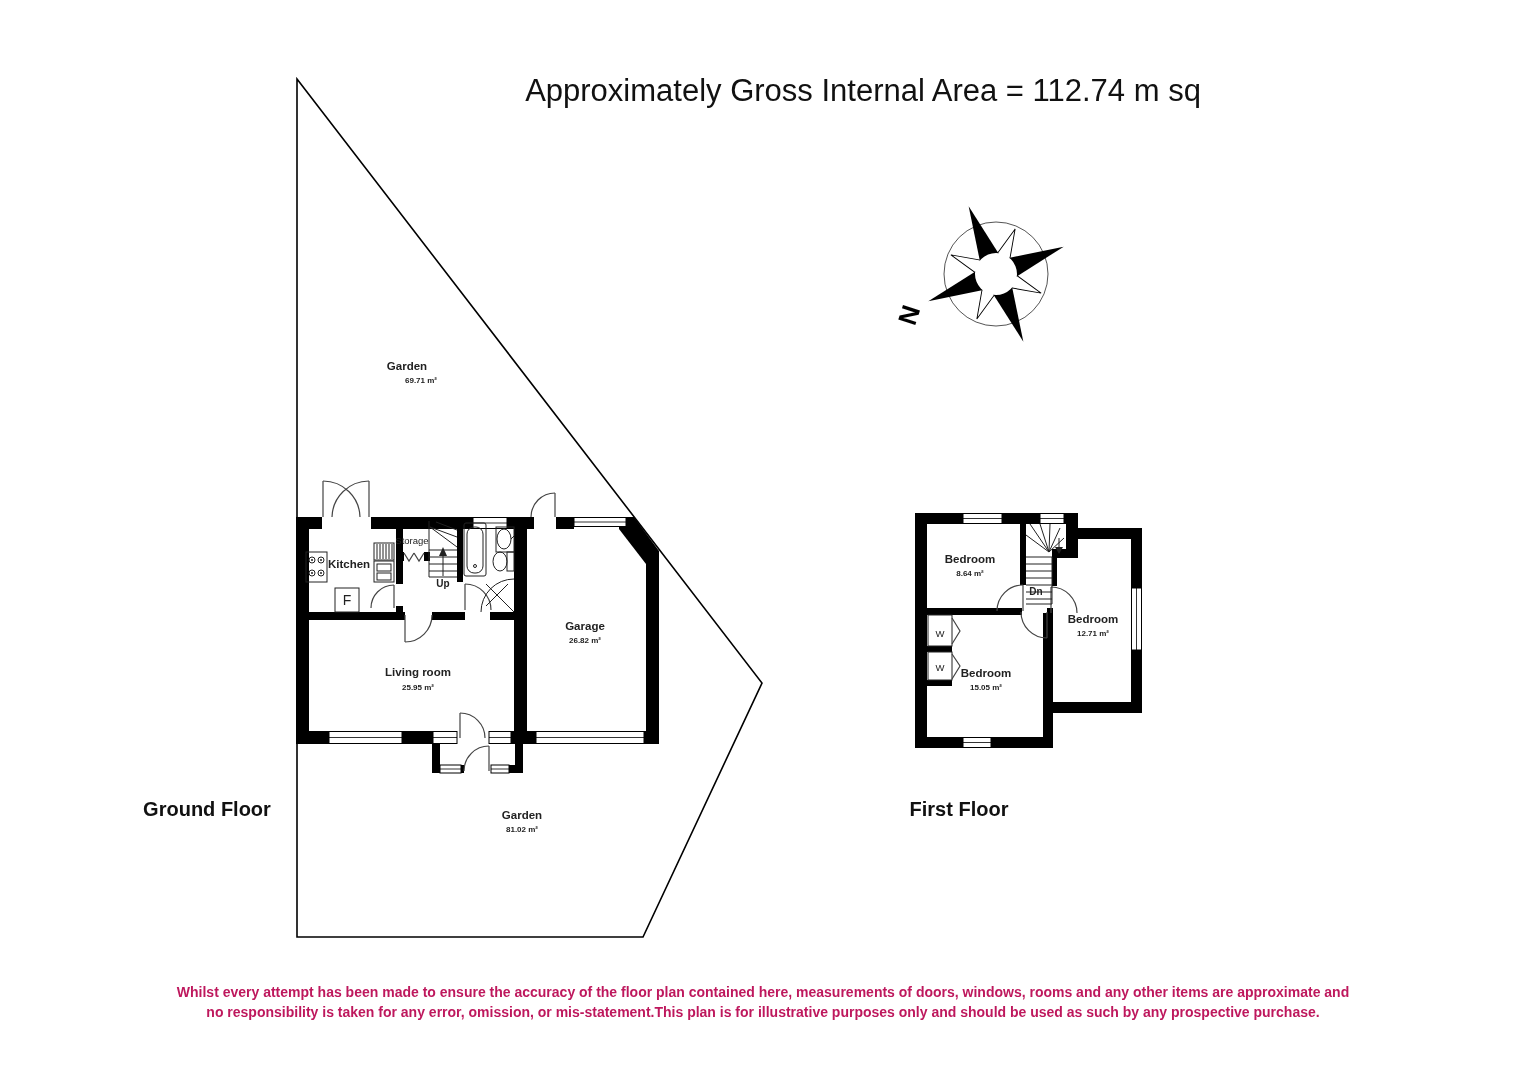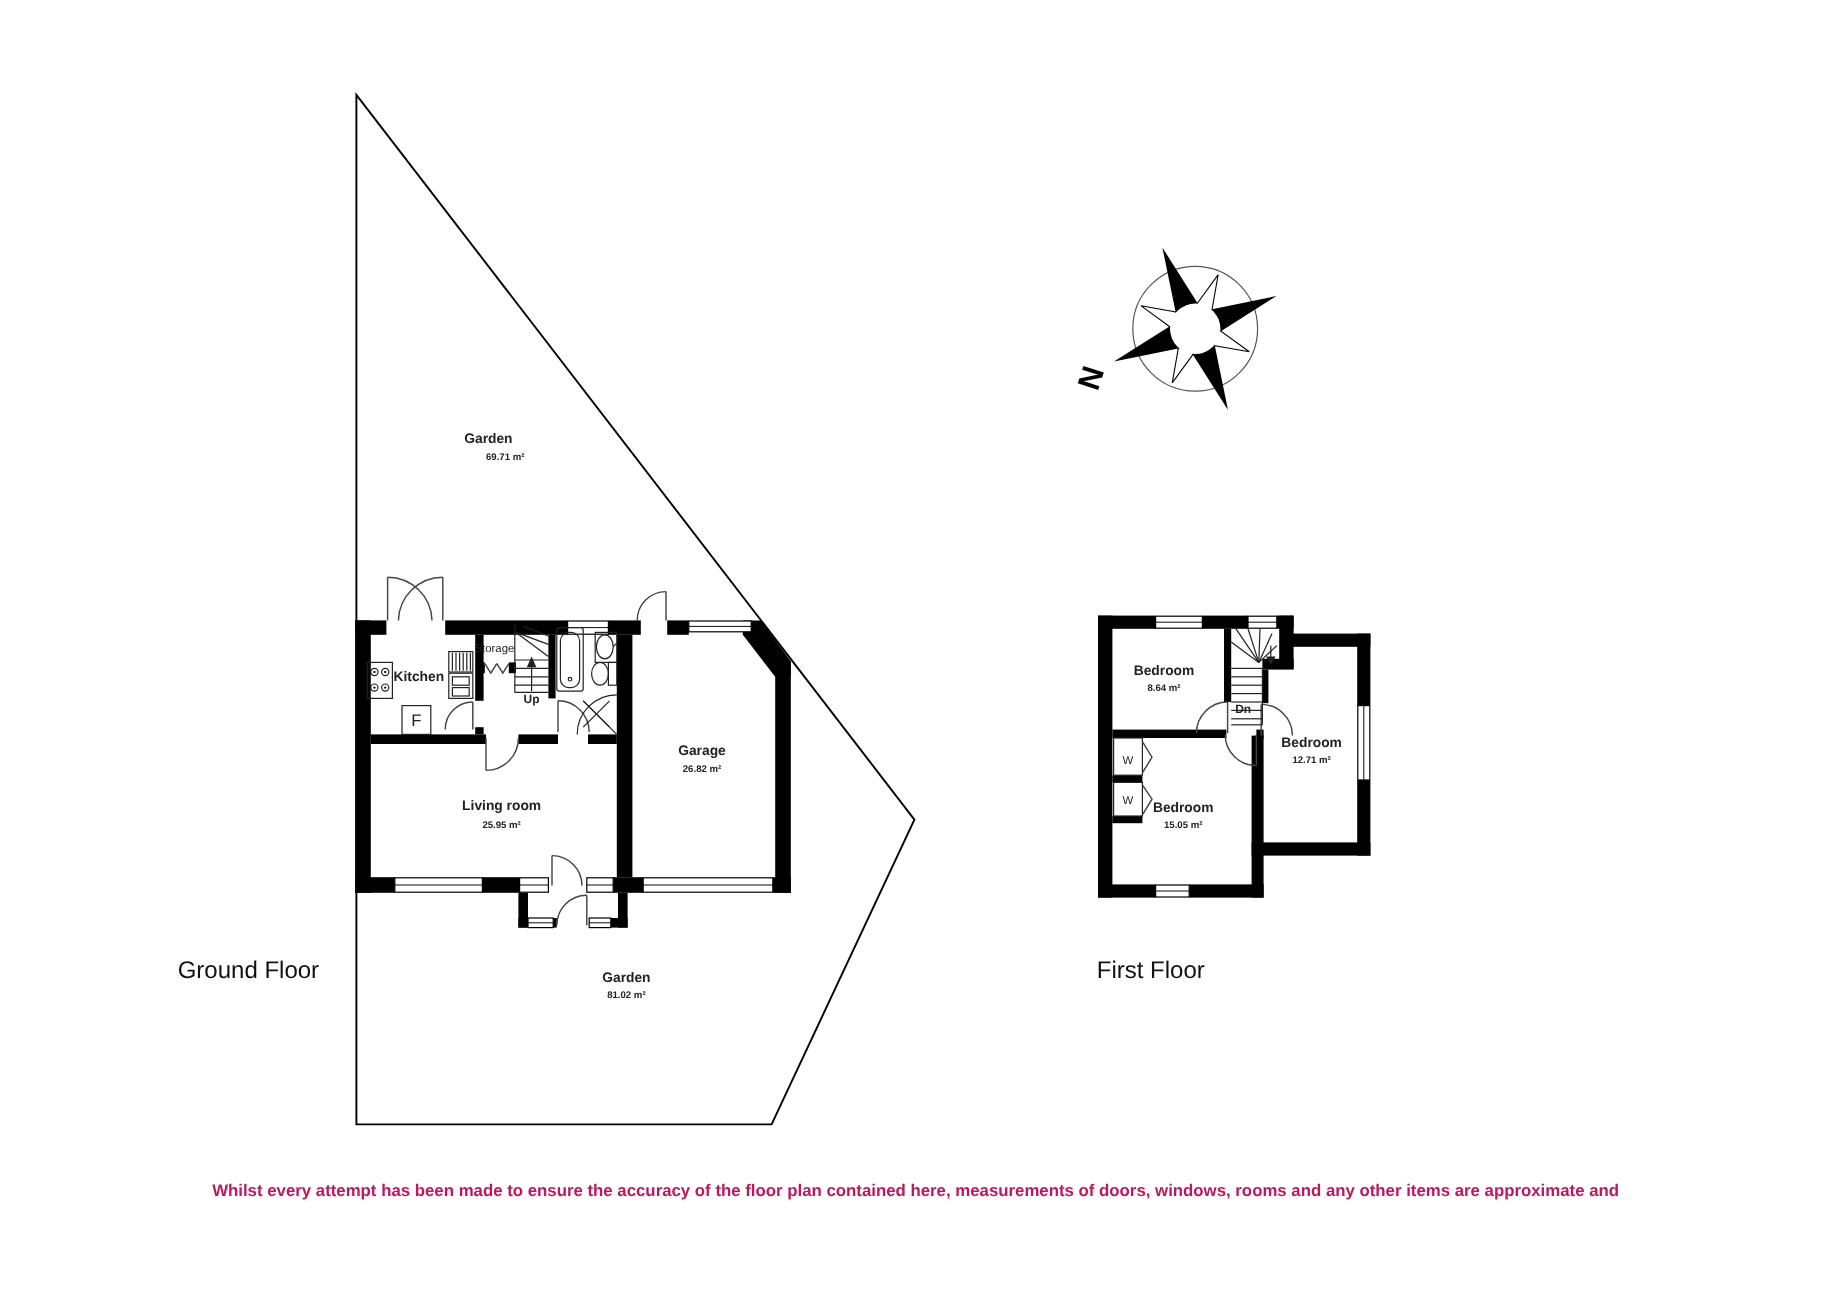--- a/index.html
+++ b/index.html
@@ -1,21 +1,21 @@
 <!DOCTYPE html>
 <html><head>
 <meta charset="utf-8">
 <style>
   html,body{margin:0;padding:0;background:#fff;}
   #stage{position:relative;width:1527px;height:1080px;background:#fff;overflow:hidden;
          font-family:"Liberation Sans", sans-serif;color:#1a1a1a;}
   #plan-svg{position:absolute;left:0;top:0;}
   .txt{position:absolute;transform:translate(-50%,-50%);white-space:nowrap;line-height:1;}
   .title{font-size:31px;font-weight:400;color:#111;}
-  .floorlbl{font-size:20px;font-weight:400;color:#111;}
+  .floorlbl{font-size:20px;font-weight:700;color:#111;}
   .room{font-size:11.5px;font-weight:600;color:#222;}
   .areatxt{font-size:8px;font-weight:700;color:#222;}
   .tiny{font-size:9.5px;font-weight:400;color:#222;}
   .updn{font-size:10px;font-weight:600;color:#222;}
   .fbox{font-size:14px;font-weight:400;color:#222;}
   .north{font-size:26px;font-weight:700;color:#000;transform:translate(-50%,-50%) rotate(-72deg);}
   .disc{font-size:14px;font-weight:700;color:#be185d;text-align:right;}
   svg rect.wall, svg path.wall{fill:#000;stroke:none;}
   svg .thin{stroke:#222;stroke-width:1;fill:none;}
   svg .door{stroke:#444;stroke-width:1.2;fill:none;}
@@ -312,20 +312,21 @@
         <polyline class="door" points="952,618 960,631 952,644"></polyline>
       </g>
       <g>
         <rect class="thin" x="928" y="652" width="24" height="28"></rect>
         <polyline class="door" points="952,654 960,666 952,679"></polyline>
       </g>
     </g>
   </g>
 </svg>
 
+  <div class="txt title" style="left:863px;top:90px;">Approximately Gross Internal Area = 112.74 m sq</div>
 
   <div class="txt north" style="left:909px;top:315px;">N</div>
 
   <div class="txt room" style="left:407px;top:367px;">Garden</div>
   <div class="txt areatxt" style="left:407px;top:381px;padding-left:28px;">69.71 m²</div>
   <div class="txt room" style="left:349px;top:565px;">Kitchen</div>
   <div class="txt tiny" style="left:412px;top:541px;">Storage</div>
   <div class="txt updn" style="left:443px;top:584px;">Up</div>
   <div class="txt fbox" style="left:347px;top:600px;">F</div>
   <div class="txt room" style="left:418px;top:673px;">Living room</div>
@@ -341,14 +342,15 @@
   <div class="txt updn" style="left:1036px;top:592px;">Dn</div>
   <div class="txt room" style="left:1093px;top:620px;">Bedroom</div>
   <div class="txt areatxt" style="left:1093px;top:634px;">12.71 m²</div>
   <div class="txt tiny" style="left:940px;top:634px;">W</div>
   <div class="txt tiny" style="left:940px;top:668px;">W</div>
   <div class="txt room" style="left:986px;top:674px;">Bedroom</div>
   <div class="txt areatxt" style="left:986px;top:688px;">15.05 m²</div>
   <div class="txt floorlbl" style="left:959px;top:809px;">First Floor</div>
 
   <div class="txt disc" style="left:763px;top:992px;">Whilst every attempt has been made to ensure the accuracy of the floor plan contained here, measurements of doors, windows, rooms and any other items are approximate and</div>
+  <div class="txt disc" style="left:763px;top:1012px;">no responsibility is taken for any error, omission, or mis-statement.This plan is for illustrative purposes only and should be used as such by any prospective purchase.</div>
 
 </div>
 
 </body></html>

